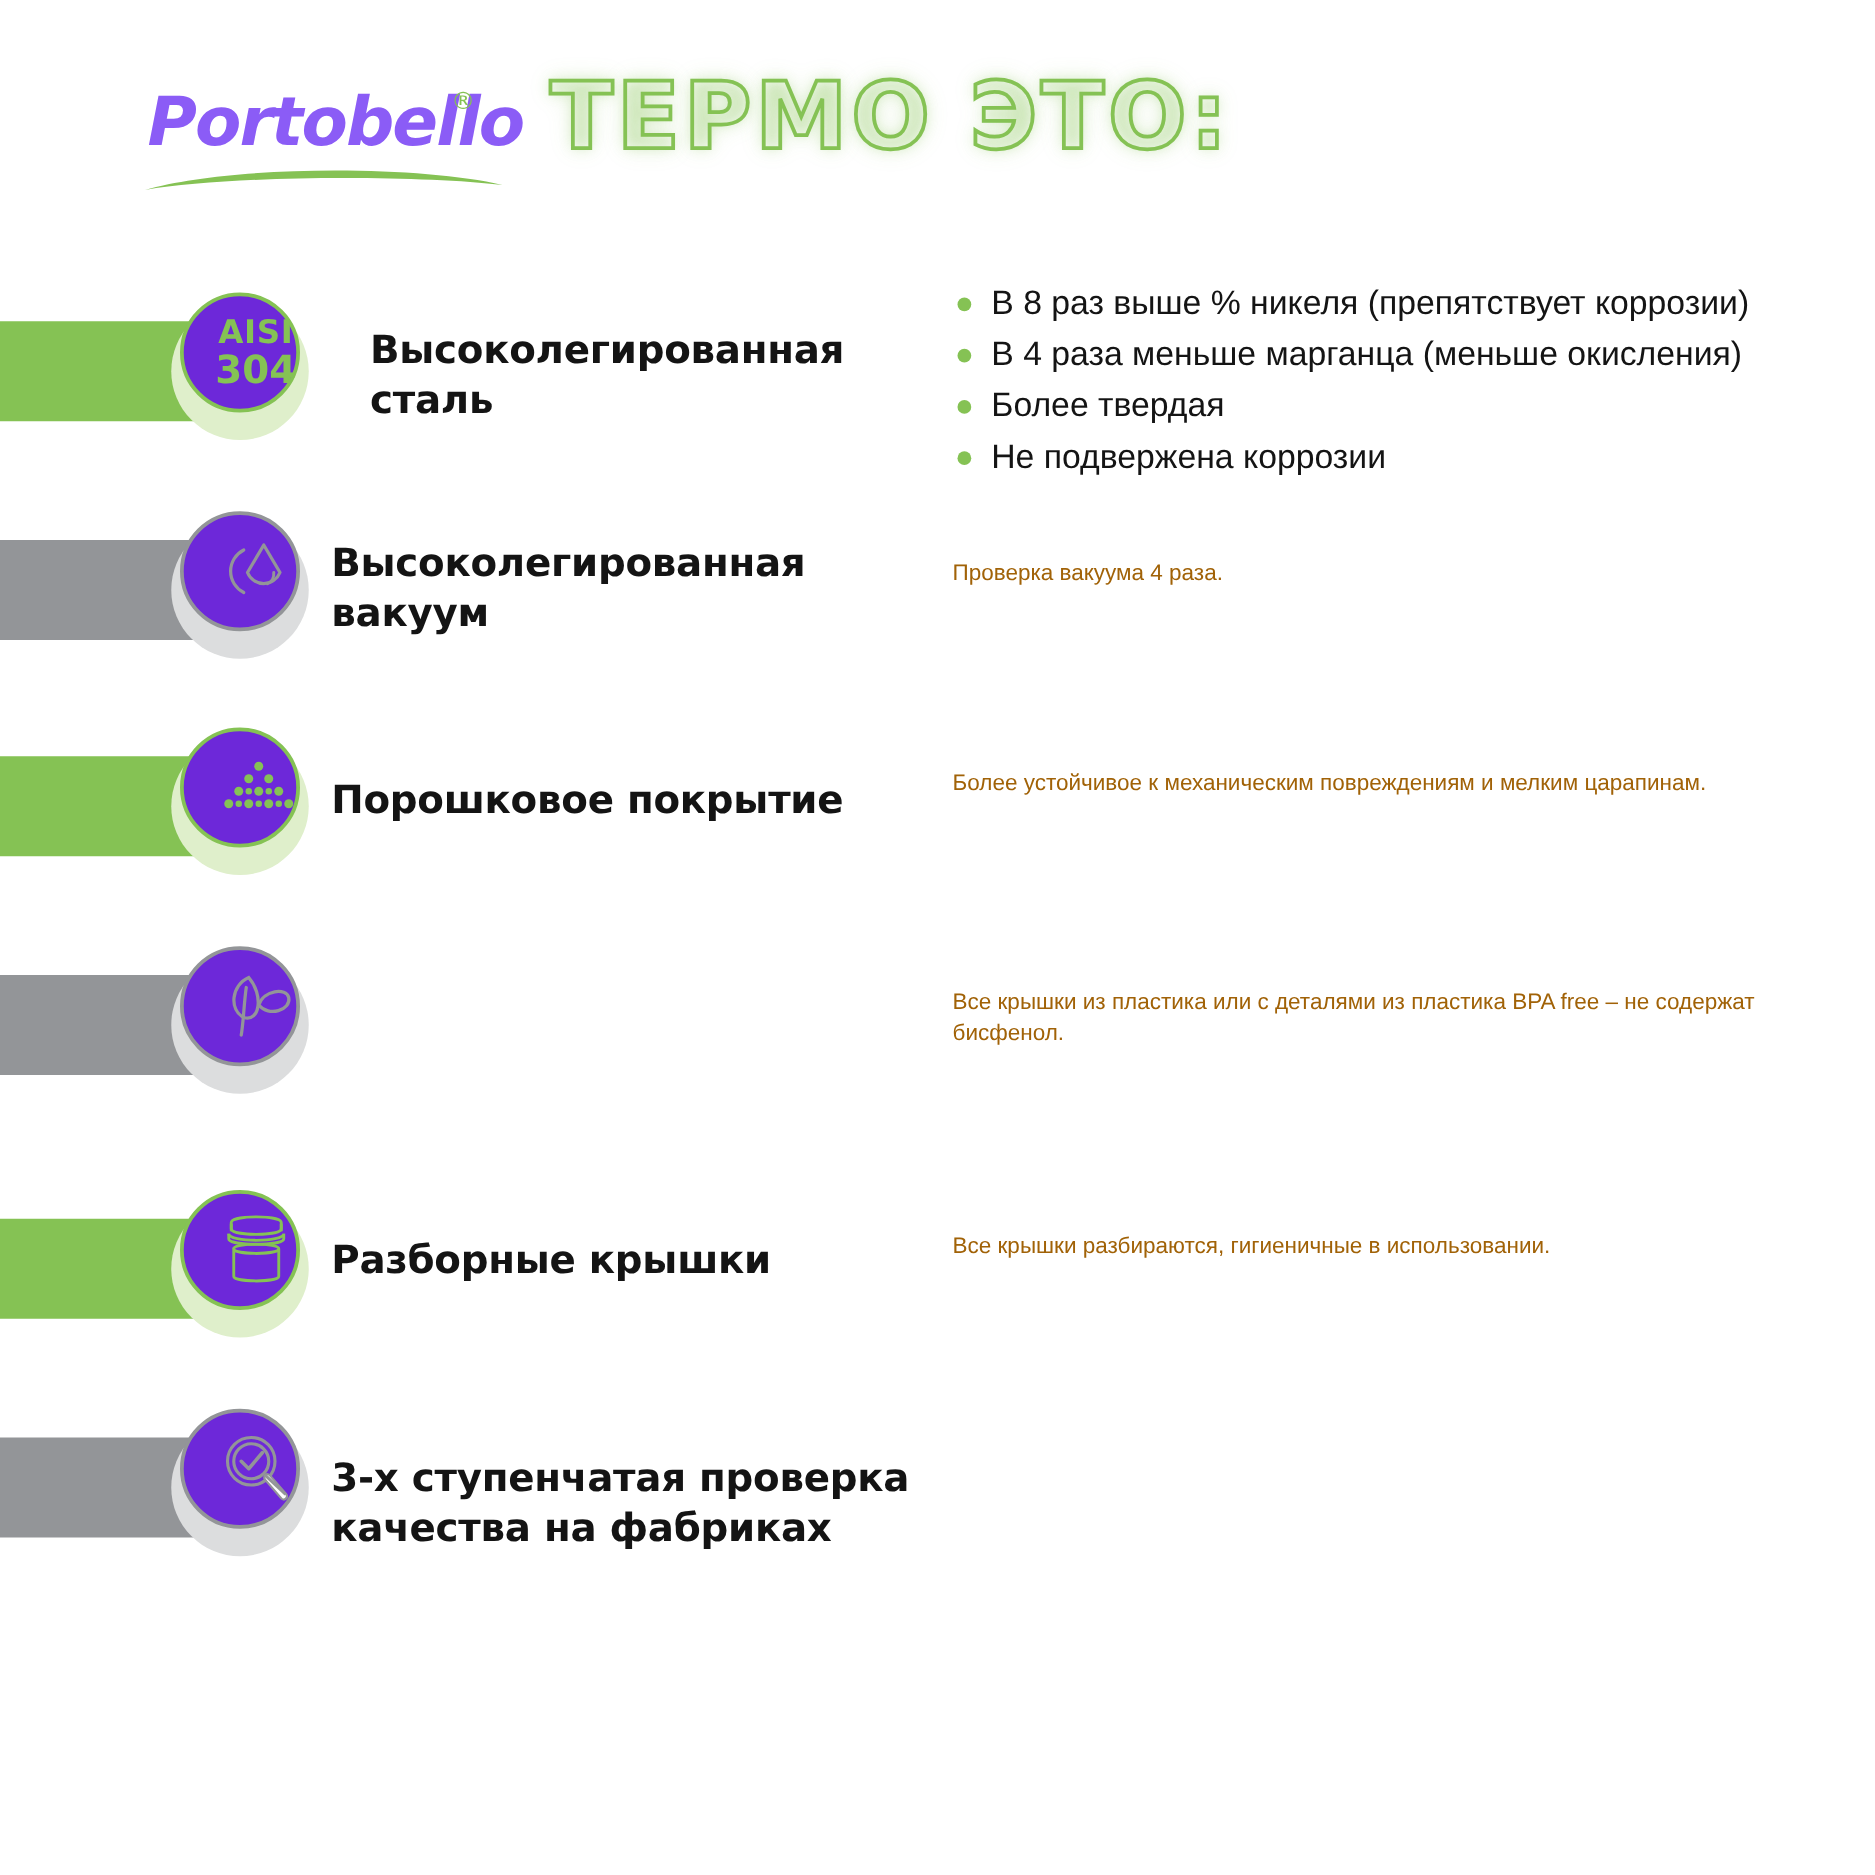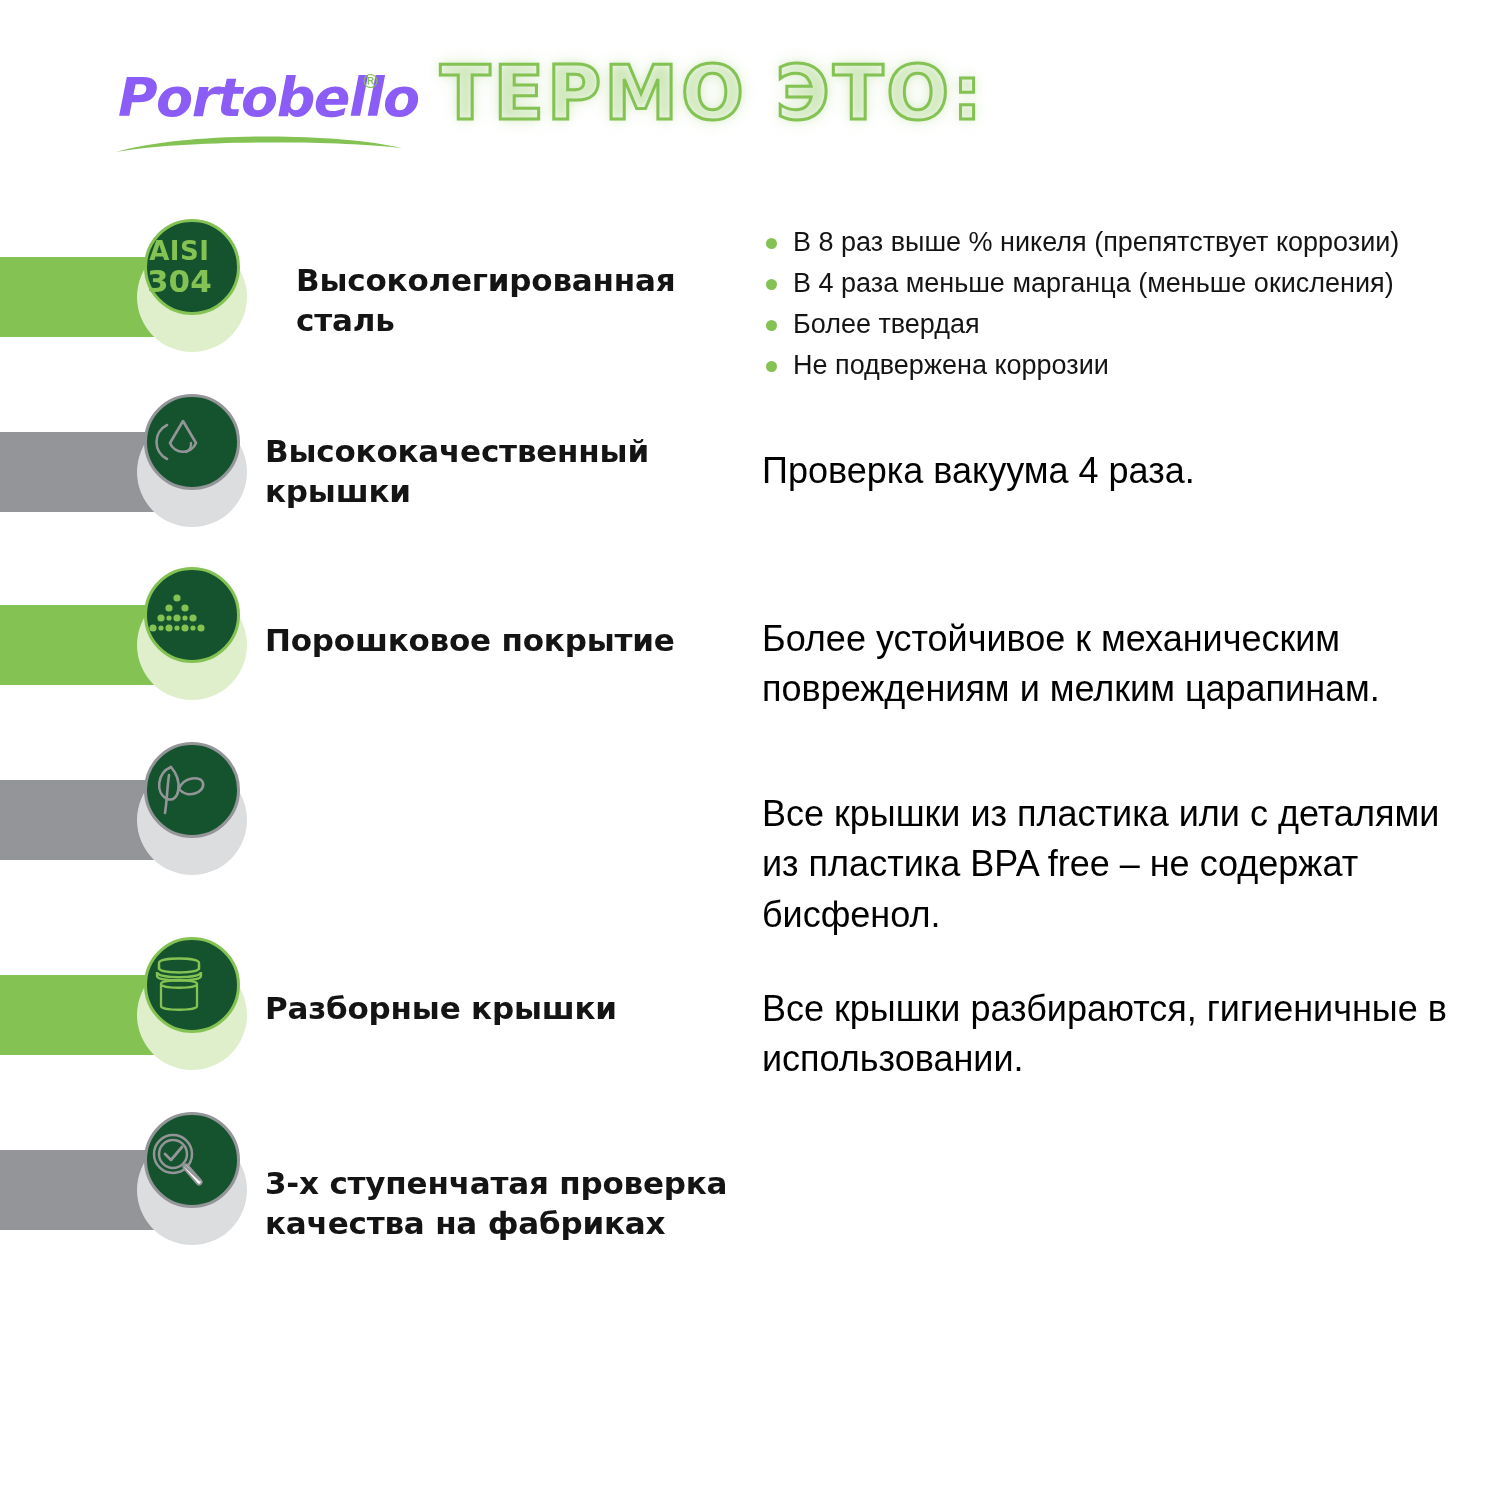--- a/index.html
+++ b/index.html
@@ -104,29 +104,29 @@
     width: 110px;
     height: 110px;
     border-radius: 50%;
   }
   .halo.green { background: #DFEFCB; }
   .halo.gray  { background: #DCDDDE; }
 
   .circle {
     position: absolute;
     left: 144px;
-    top: 7px;
+    top: 22px;
     width: 96px;
     height: 96px;
     border-radius: 50%;
-    background: #14532d;
+    background: #6d28d9;
     box-sizing: border-box;
     display: flex;
     align-items: center;
-    justify-content: flex-start;
+    justify-content: flex-end;
   }
   .circle.green { border: 3px solid #85C254; }
   .circle.gray  { border: 3px solid #939598; }
 
   .aisi {
     font-family: "DejaVu Sans", sans-serif;
     font-weight: bold;
     color: #85C254;
     text-align: center;
     line-height: 1.0;
@@ -144,22 +144,22 @@
     color: #141414;
     line-height: 1.30;
     letter-spacing: -0.2px;
   }
 
   .desc {
     position: absolute;
     left: 762px;
     width: 720px;
     font-family: "Liberation Sans", sans-serif;
-    font-size: 36px;
-    color: #000000;
+    font-size: 18px;
+    color: #a16207;
     line-height: 1.40;
   }
 
   .bullets {
     position: absolute;
     left: 762px;
     top: 10px;
     width: 740px;
     margin: 0;
     padding: 0;
@@ -225,21 +225,21 @@
 <div class="row" style="top:387px;">
   <div class="bar gray"></div>
   <div class="halo gray"></div>
   <div class="circle gray">
     <svg width="62" height="62" viewBox="0 0 62 62">
       <path d="M20 14 A 19 19 0 0 0 20 48" fill="none" stroke="#939598" stroke-width="2.6" stroke-linecap="round"></path>
       <path d="M36 10 L 49 32 A 14 14 0 0 1 23 32 Z" fill="none" stroke="#939598" stroke-width="2.6" stroke-linejoin="round"></path>
       <path d="M44 32 A 9 9 0 0 1 39 41" fill="none" stroke="#939598" stroke-width="2.4" stroke-linecap="round"></path>
     </svg>
   </div>
-  <div class="title" style="top:44px;">Высококачественный крышки</div>
+  <div class="title" style="top:44px;">Высоколегированная вакуум</div>
   <div class="desc" style="top:59px;">Проверка вакуума 4 раза.</div>
 </div>
 
 <div class="row" style="top:560px;">
   <div class="bar green"></div>
   <div class="halo green"></div>
   <div class="circle green">
     <svg width="60" height="48" viewBox="0 0 60 48">
       <g fill="#85C254">
         <circle cx="30" cy="7" r="3.6"></circle>

